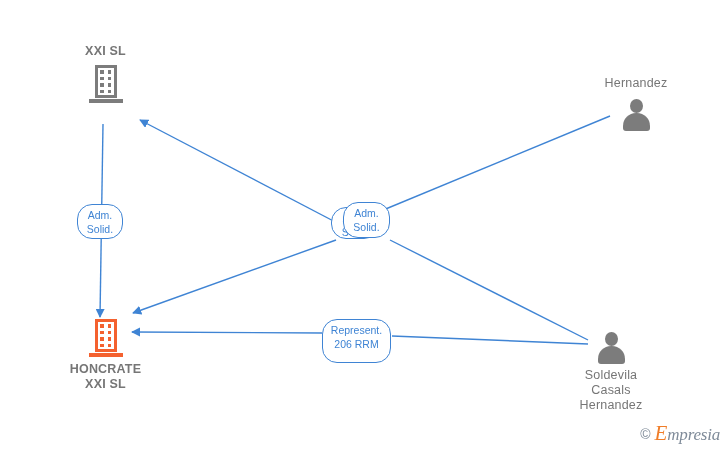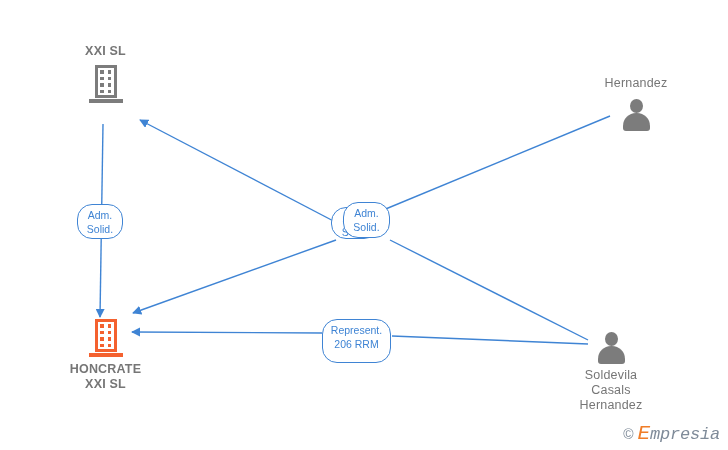--- a/index.html
+++ b/index.html
@@ -133,21 +133,21 @@
     align-items: center;
     gap: 4px;
     z-index: 6;
   }
   #watermark .copy {
     color: #7f8b99;
     font-size: 14px;
     line-height: 14px;
   }
   #watermark .brand {
-    font-family: Liberation Mono, monospace;
+    font-family: Liberation Serif, serif;
     font-style: italic;
     font-size: 17px;
     line-height: 17px;
     color: #7f8b99;
     letter-spacing: -0.2px;
   }
   #watermark .brand .cap {
     color: #f07d28;
     font-size: 21px;
   }

